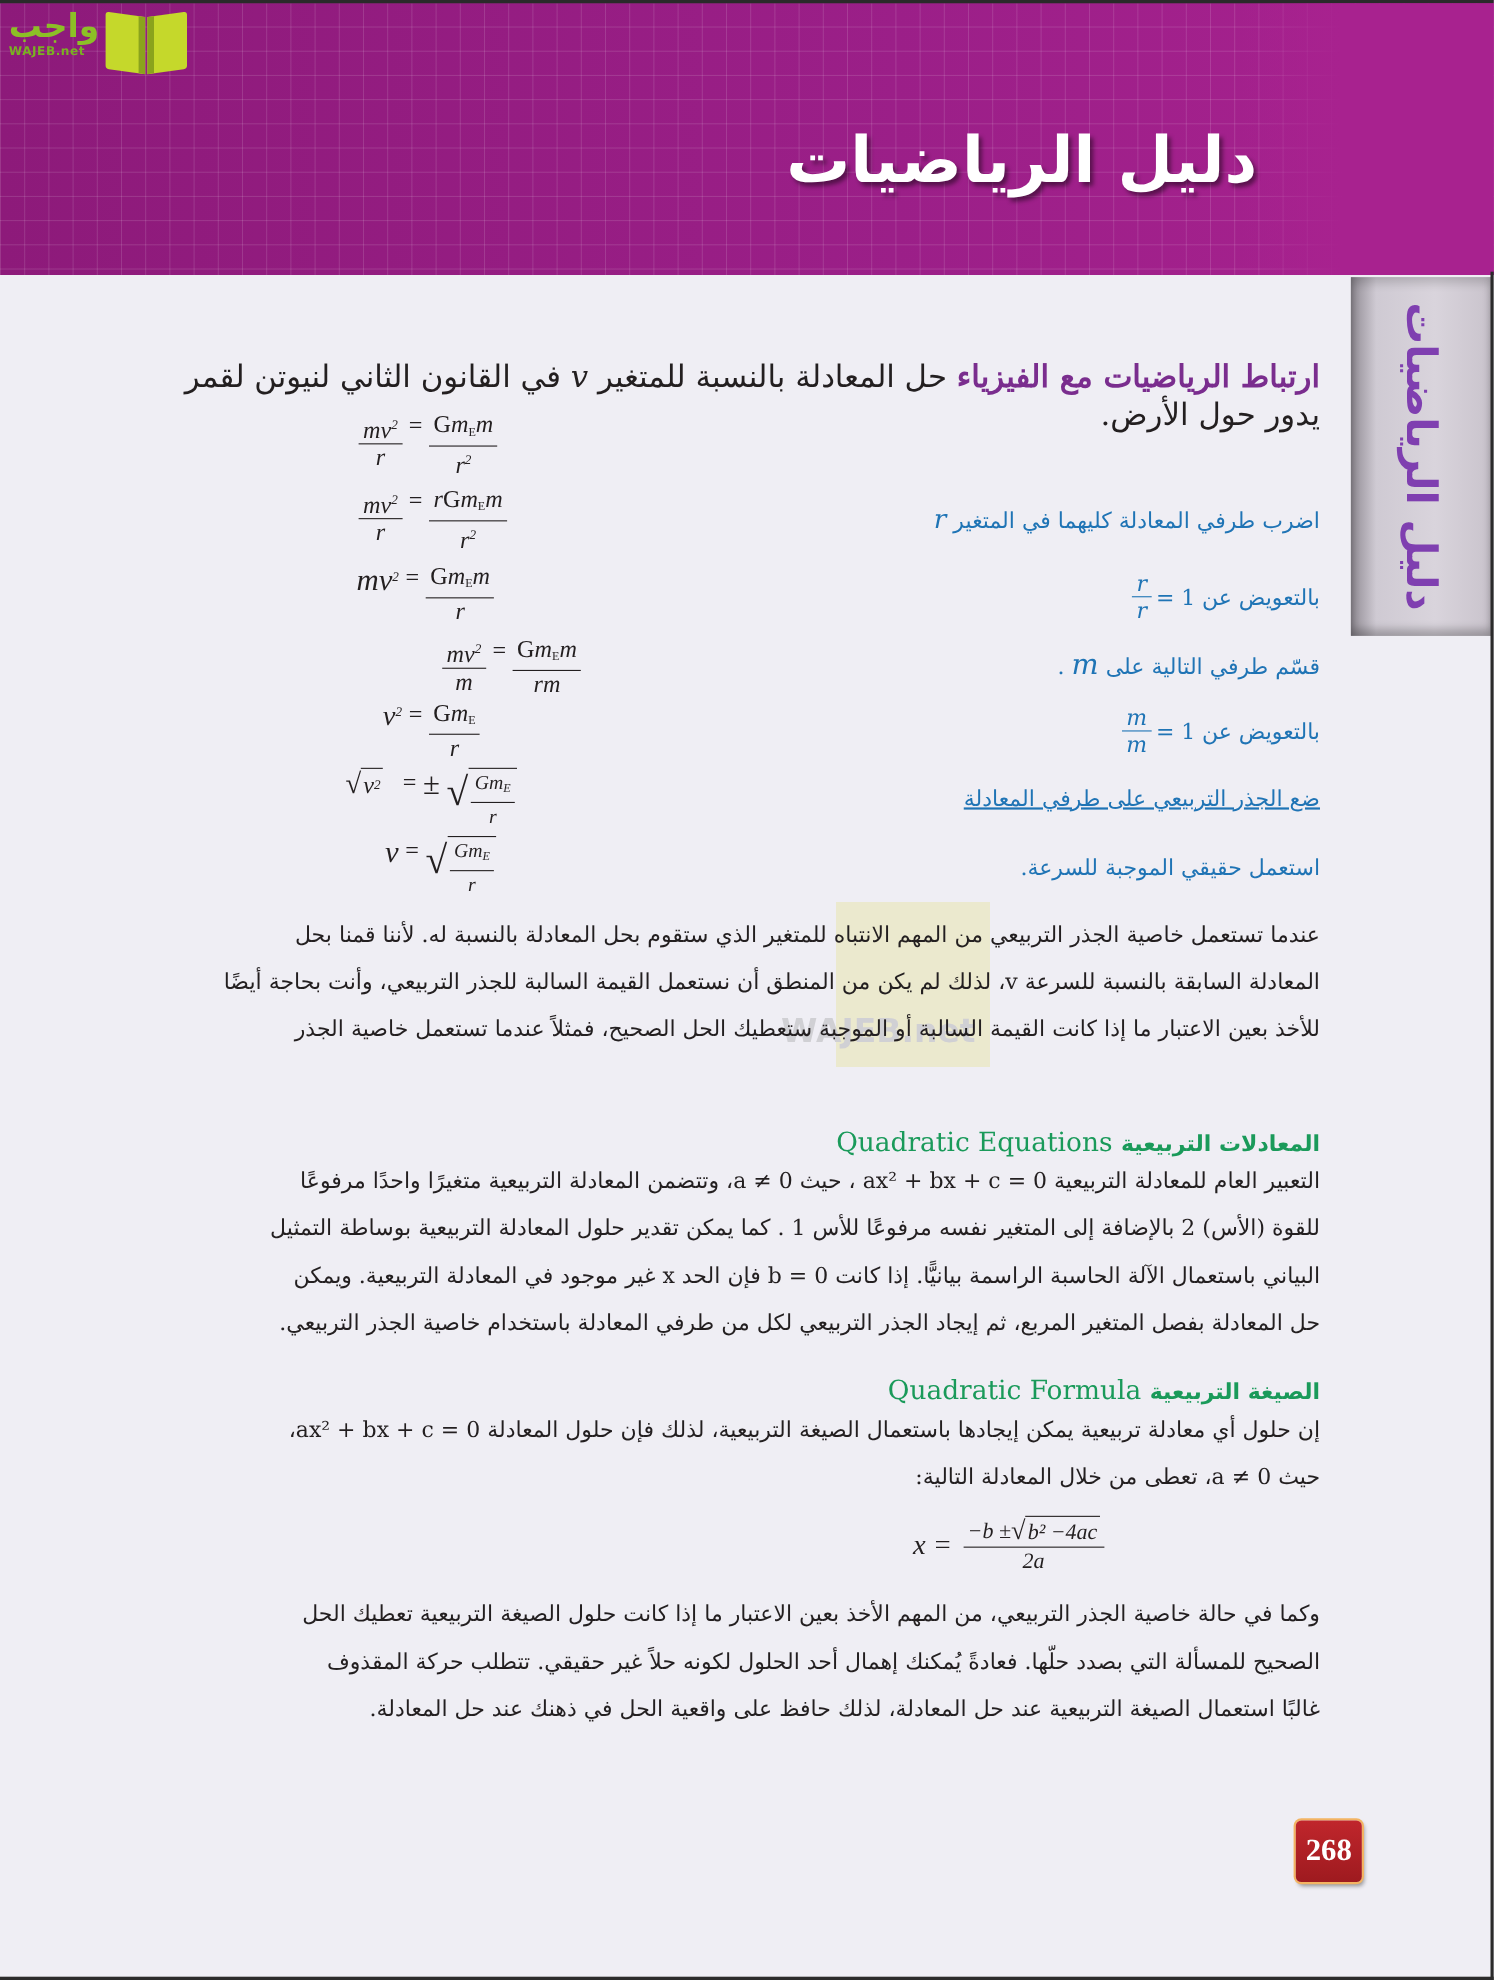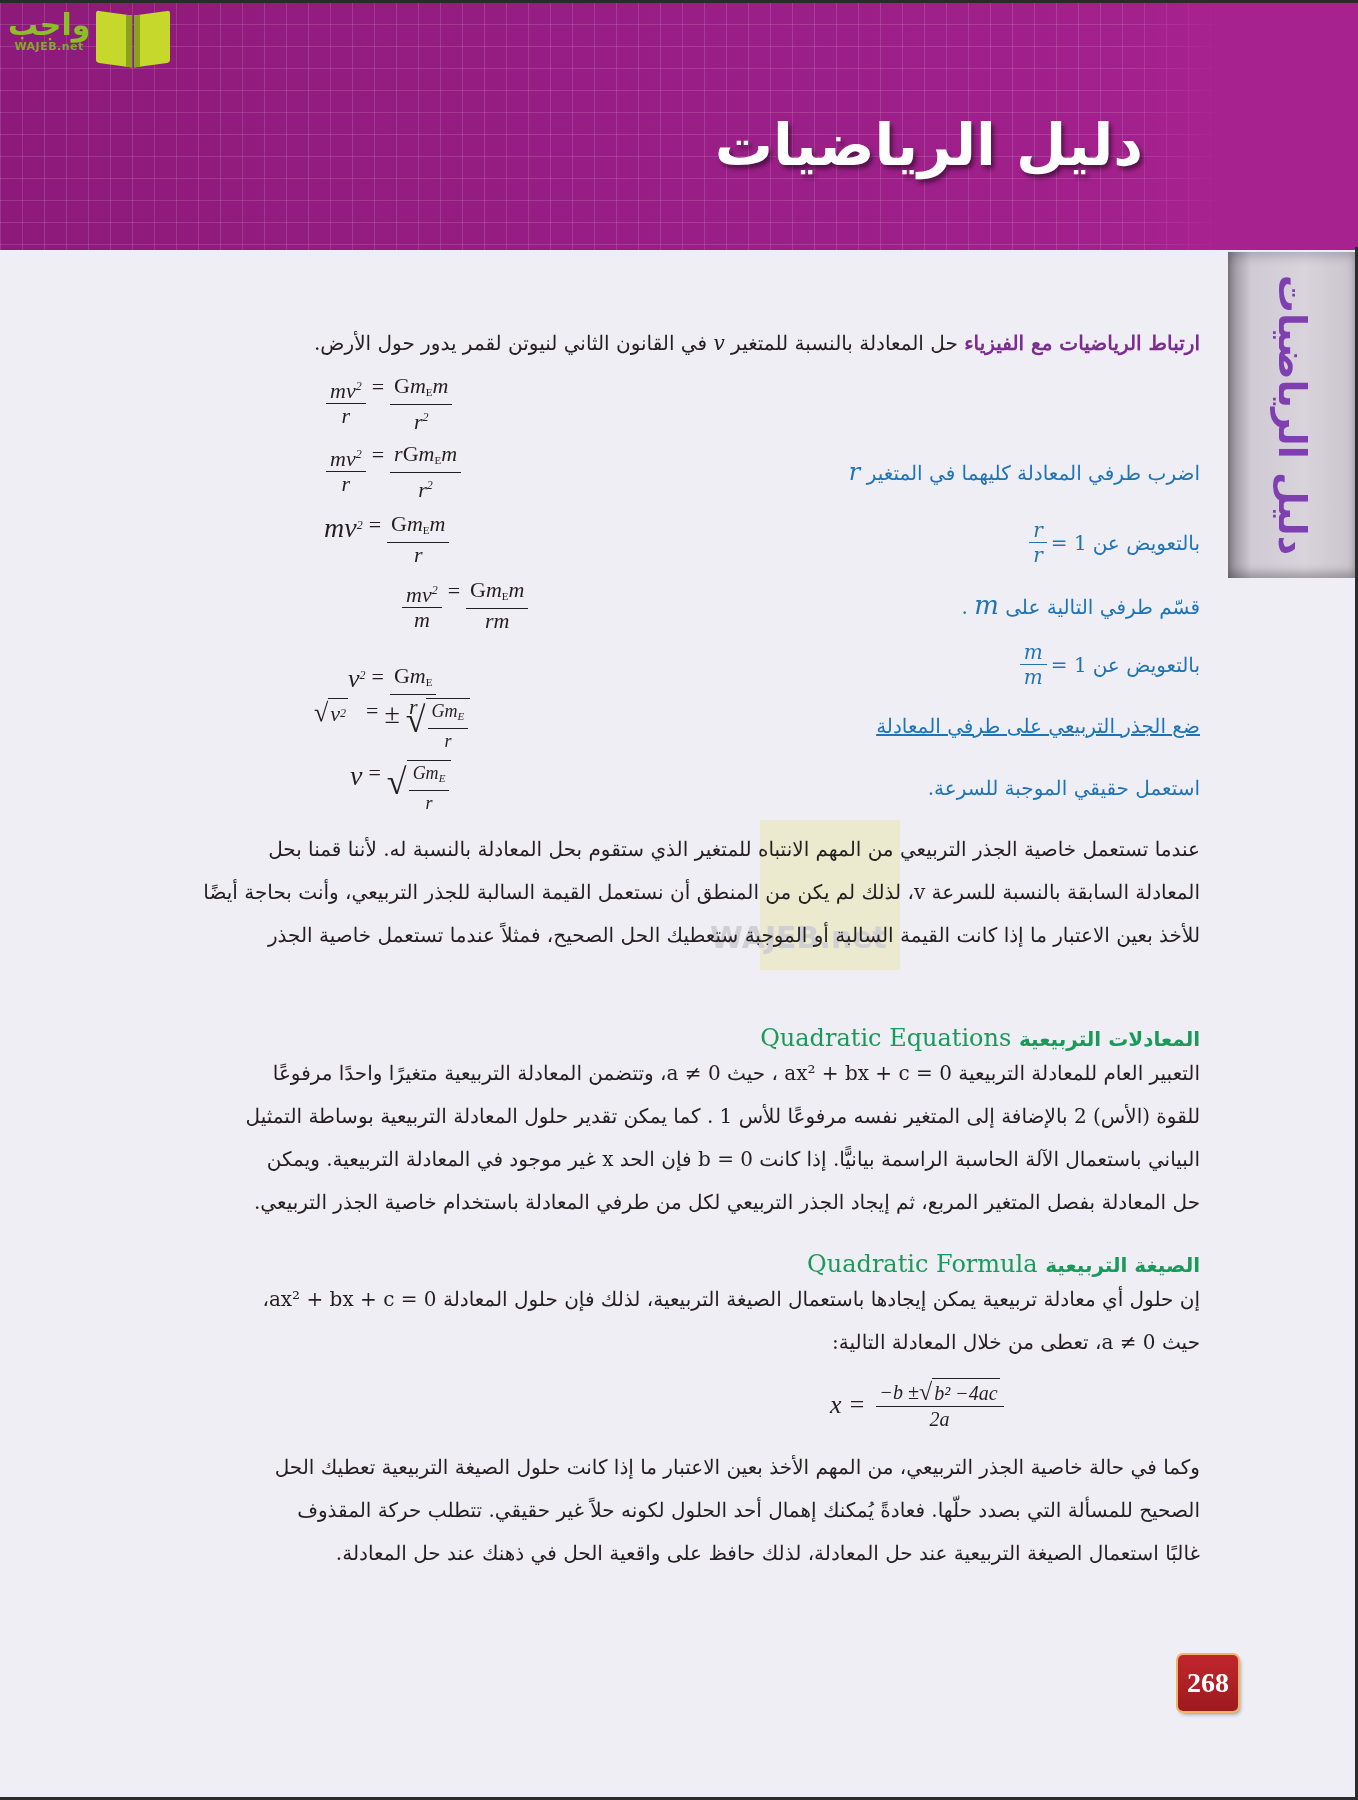--- a/index.html
+++ b/index.html
@@ -7,32 +7,32 @@
   .header{position:absolute;left:0;top:0;width:1358px;height:247px;
     background-color:#9a1f86;
     background-image:
       linear-gradient(90deg, rgba(255,255,255,0.13) 1px, transparent 1px),
       linear-gradient(0deg, rgba(255,255,255,0.13) 1px, transparent 1px),
       linear-gradient(90deg,#8d1a7a 0%, #9b1f88 60%, #a8228f 100%);
     background-size:22px 22px,22px 22px,100% 100%;
     border-top:3px solid #2a2a2a;}
   .header-fade{position:absolute;right:0;top:0;width:230px;height:247px;background:linear-gradient(90deg,rgba(168,34,143,0) 0%,#a8228f 40%);}
   .logo{position:absolute;left:8px;top:6px;display:flex;align-items:flex-start;gap:4px;}
-  .logo-text{color:#8cbf26;font-family:"DejaVu Sans",sans-serif;font-weight:bold;font-size:30px;line-height:32px;text-align:center;}
+  .logo-text{color:#8cbf26;font-family:"DejaVu Sans",sans-serif;font-weight:bold;font-size:30px;line-height:32px;text-align:left;}
   .logo-sub{display:block;font-size:11px;line-height:12px;color:#7ab022;letter-spacing:0.5px;}
   .logo-book{width:78px;height:60px;position:relative;}
   .logo-book .l{position:absolute;left:2px;top:4px;width:36px;height:52px;background:#c5d82b;border-radius:3px 0 0 3px;transform:skewY(8deg);box-shadow:inset -6px 0 0 #8aa31c;}
   .logo-book .r{position:absolute;right:2px;top:4px;width:36px;height:52px;background:#c5d82b;border-radius:0 3px 3px 0;transform:skewY(-8deg);box-shadow:inset 6px 0 0 #8aa31c;}
   .title{position:absolute;right:215px;top:108px;color:#fff;font-family:"DejaVu Sans",sans-serif;font-weight:bold;font-size:58px;direction:rtl;text-shadow:3px 4px 4px rgba(0,0,0,0.45);}
   .side-tab{position:absolute;left:1228px;top:252px;width:128px;height:326px;background:linear-gradient(90deg,#8f8a92 0%,#cfcad3 18%,#d9d4dc 60%,#c9c3cc 100%);box-shadow:inset 0 -6px 8px rgba(0,0,0,0.25), inset 0 6px 8px rgba(0,0,0,0.15);}
   .side-tab-label{position:absolute;left:64px;top:163px;transform:translate(-50%,-50%) rotate(90deg);white-space:nowrap;color:#7f3fb0;font-family:"DejaVu Sans",sans-serif;font-weight:bold;font-size:38px;direction:rtl;}
   .page-border{position:absolute;left:1355px;top:247px;width:3px;height:1553px;background:#2b2b2b;}
   .bottom-border{position:absolute;left:0;top:1797px;width:1358px;height:3px;background:#2b2b2b;}
   .rtl{direction:rtl;text-align:right;}
-  .intro{position:absolute;right:158px;top:326px;width:1060px;font-size:20px;line-height:34px;}
+  .intro{position:absolute;right:158px;top:326px;width:1060px;font-size:28px;line-height:34px;}
   .purple{color:#7a2d8e;font-weight:bold;}
   .var{font-style:italic;font-family:"DejaVu Serif",serif;}
   .step{position:absolute;right:158px;font-size:20px;color:#1f74b5;direction:rtl;text-align:right;white-space:nowrap;}
   .eq{position:absolute;font-family:Liberation Serif, serif;font-size:22px;display:flex;align-items:flex-start;gap:6px;white-space:nowrap;}
   .frac{display:inline-flex;flex-direction:column;align-items:center;vertical-align:middle;}
   .frac .n{border-bottom:1.5px solid #231f20;padding:0 4px;line-height:24px;}
   .frac .d{line-height:24px;padding:0 4px;}
   .it{font-style:italic;}
   .sub{font-size:11px;vertical-align:-3px;}
   .sup{font-size:12px;vertical-align:8px;}
@@ -152,21 +152,21 @@
   <span class="frac it">
       <span class="n">mv<span class="sup">2</span></span>
       <span class="d">m</span>
     </span>
   <span>=</span>
   <span class="frac">
       <span class="n">G<span class="it">m</span><span class="sub">E</span><span class="it">m</span></span>
       <span class="d it">rm</span>
     </span>
 </div>
-<div class="eq" style="left:348px;top:636px;margin-top:28px;">
+<div class="eq" style="left:348px;top:636px;">
   <span class="it" style="font-size:26px;">v<span class="sup">2</span></span>
   <span>=</span>
   <span class="frac">
       <span class="n">G<span class="it">m</span><span class="sub">E</span></span>
       <span class="d it">r</span>
     </span>
 </div>
 <div class="eq" style="left:314px;top:698px;">
   <span class="sqrt">
       <span class="rad" style="font-size:26px;line-height:30px;">√</span>

